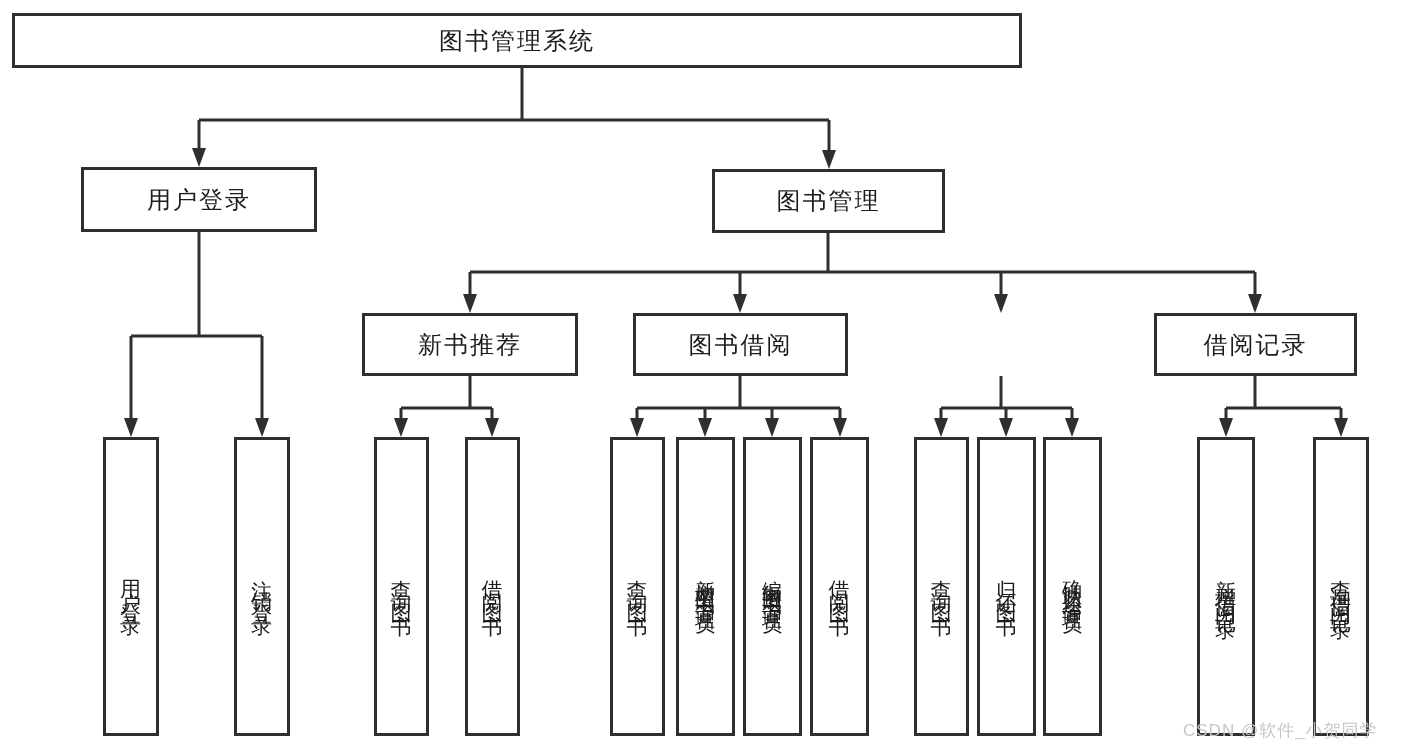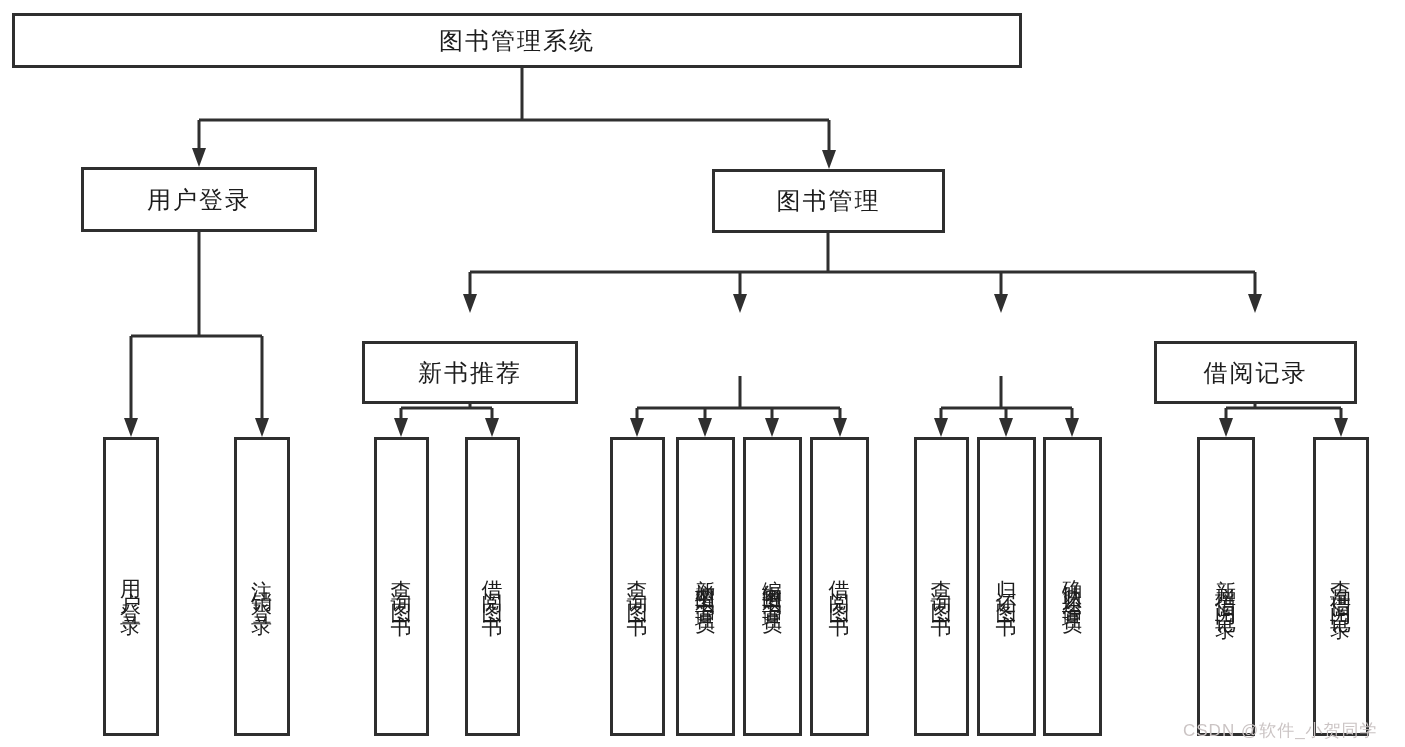--- a/index.html
+++ b/index.html
@@ -24,21 +24,21 @@
     background: #ffffff;
     display: flex;
     align-items: center;
     justify-content: center;
     color: #1c1c1c;
     font-size: 24px;
     font-weight: 500;
     letter-spacing: 2px;
     white-space: nowrap;
   }
-  .node.hbox { height: 63px; top: 313px; margin-top: 28px; }
+  .node.hbox { height: 63px; top: 313px; }
   .leaf {
     position: absolute;
     box-sizing: border-box;
     border: 3px solid #2f2f2f;
     background: #ffffff;
     top: 437px;
     height: 299px;
     display: flex;
     align-items: center;
     justify-content: center;
@@ -98,20 +98,21 @@
              M1219,418 L1233,418 L1226,437 Z
              M1334,418 L1348,418 L1341,437 Z" fill="#2f2f2f" stroke="none"></path>
   </svg>
 
   <div class="node" style="left:12px; top:13px; width:1010px; height:55px;">图书管理系统</div>
 
   <div class="node" style="left:81px; top:167px; width:236px; height:65px;">用户登录</div>
   <div class="node" style="left:712px; top:169px; width:233px; height:64px;text-align:right;">图书管理</div>
 
   <div class="node hbox" style="left:362px; width:216px;">新书推荐</div>
+  <div class="node hbox" style="left:633px; width:215px;">图书借阅</div>
   <div class="node hbox" style="left:1154px; width:203px;">借阅记录</div>
 
   <div class="leaf" style="left:103px; width:56px;">用户登录</div>
   <div class="leaf" style="left:234px; width:56px;">注销登录</div>
   <div class="leaf" style="left:374px; width:55px;">查询图书</div>
   <div class="leaf" style="left:465px; width:55px;">借阅图书</div>
   <div class="leaf" style="left:610px; width:55px;">查询图书</div>
   <div class="leaf long" style="left:676px; width:59px;">新增图书（管理员）</div>
   <div class="leaf long" style="left:743px; width:59px;">编辑图书（管理员）</div>
   <div class="leaf" style="left:810px; width:59px;">借阅图书</div>

